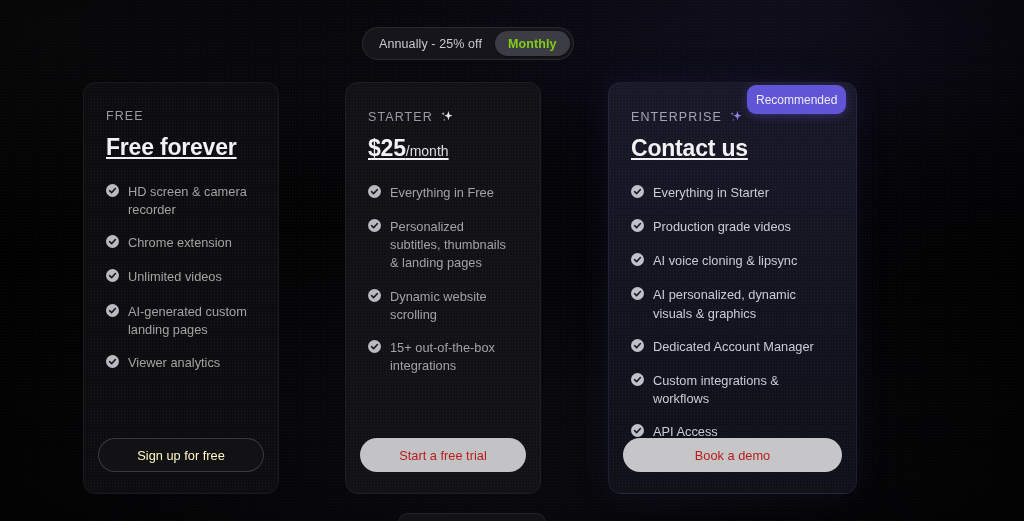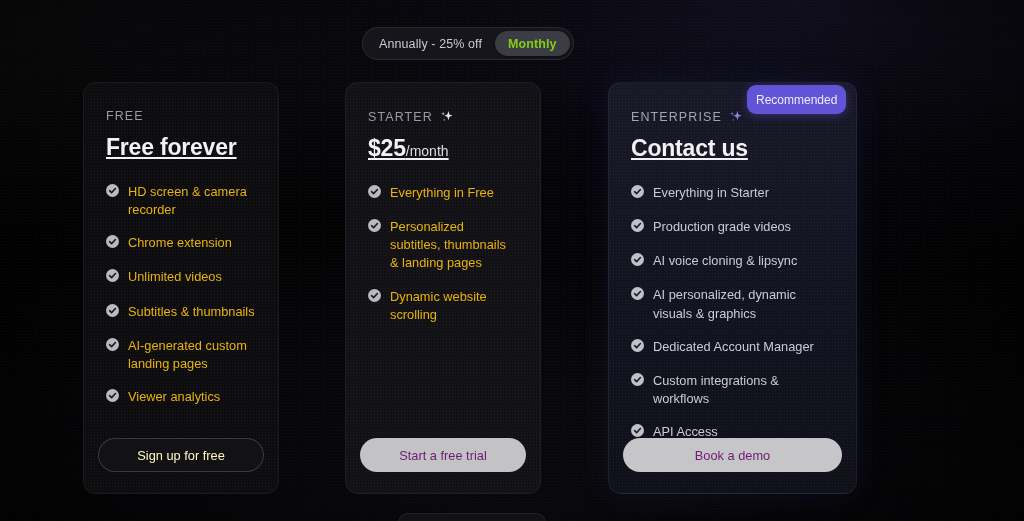--- a/index.html
+++ b/index.html
@@ -151,21 +151,21 @@
     position: relative;
     z-index: 2;
   }
   .features li {
     display: flex;
     align-items: flex-start;
     gap: 9px;
     margin-bottom: 15px;
     font-size: 12.8px;
     line-height: 1.42;
-    color: #eab308;
+    color: #a3a3a3;
   }
   #card-enterprise .features li { color: #cbcbd6; }
   .check { flex: 0 0 auto; margin-top: 1px; }
 
   
   .cta {
     position: absolute;
     left: 14px;
     right: 14px;
     bottom: 21px;
@@ -178,21 +178,21 @@
     box-sizing: border-box;
     z-index: 3;
   }
   .cta.outline {
     background: #121215;
     border: 1px solid rgba(255,255,255,0.17);
     color: #fef9c3;
   }
   .cta.solid {
     background: #c3c3c5;
-    color: #701a75;
+    color: #b91c1c;
     border: none;
   }
   #card-enterprise .cta.solid { background: #c6c6c8; }
 
   
   #recommended-badge {
     position: absolute;
     left: 138px;
     top: 2px;
     height: 29px;
@@ -263,29 +263,20 @@
           <span>Chrome extension</span>
         </li>
         <li>
           <span class="check">
             <svg width="13" height="13" viewBox="0 0 16 16">
                 <circle cx="8" cy="8" r="8" fill="#b9b9c1"></circle>
                 <path d="M4.4 8.2 L6.9 10.6 L11.6 5.6" stroke="#18181c" stroke-width="1.9" fill="none" stroke-linecap="round" stroke-linejoin="round"></path>
               </svg>
           </span>
           <span>Unlimited videos</span>
-        </li>
-        <li>
-          <span class="check">
-            <svg width="13" height="13" viewBox="0 0 16 16">
-                <circle cx="8" cy="8" r="8" fill="#b9b9c1"></circle>
-                <path d="M4.4 8.2 L6.9 10.6 L11.6 5.6" stroke="#18181c" stroke-width="1.9" fill="none" stroke-linecap="round" stroke-linejoin="round"></path>
-              </svg>
-          </span>
-          <span>Subtitles &amp; thumbnails</span>
         </li>
         <li>
           <span class="check">
             <svg width="13" height="13" viewBox="0 0 16 16">
                 <circle cx="8" cy="8" r="8" fill="#b9b9c1"></circle>
                 <path d="M4.4 8.2 L6.9 10.6 L11.6 5.6" stroke="#18181c" stroke-width="1.9" fill="none" stroke-linecap="round" stroke-linejoin="round"></path>
               </svg>
           </span>
           <span>AI-generated custom landing pages</span>
         </li>
@@ -337,20 +328,29 @@
           <span>Personalized subtitles, thumbnails &amp; landing pages</span>
         </li>
         <li>
           <span class="check">
             <svg width="13" height="13" viewBox="0 0 16 16">
                 <circle cx="8" cy="8" r="8" fill="#b9b9c1"></circle>
                 <path d="M4.4 8.2 L6.9 10.6 L11.6 5.6" stroke="#18181c" stroke-width="1.9" fill="none" stroke-linecap="round" stroke-linejoin="round"></path>
               </svg>
           </span>
           <span>Dynamic website scrolling</span>
+        </li>
+        <li>
+          <span class="check">
+            <svg width="13" height="13" viewBox="0 0 16 16">
+                <circle cx="8" cy="8" r="8" fill="#b9b9c1"></circle>
+                <path d="M4.4 8.2 L6.9 10.6 L11.6 5.6" stroke="#18181c" stroke-width="1.9" fill="none" stroke-linecap="round" stroke-linejoin="round"></path>
+              </svg>
+          </span>
+          <span>15+ out-of-the-box integrations</span>
         </li>
       </ul>
       <div class="cta solid">Start a free trial</div>
     </div>
 
     <div class="card" id="card-enterprise">
       <div class="card-noise"></div>
       <div id="recommended-badge">Recommended</div>
       <div class="eyebrow">
         <span>ENTERPRISE</span>

